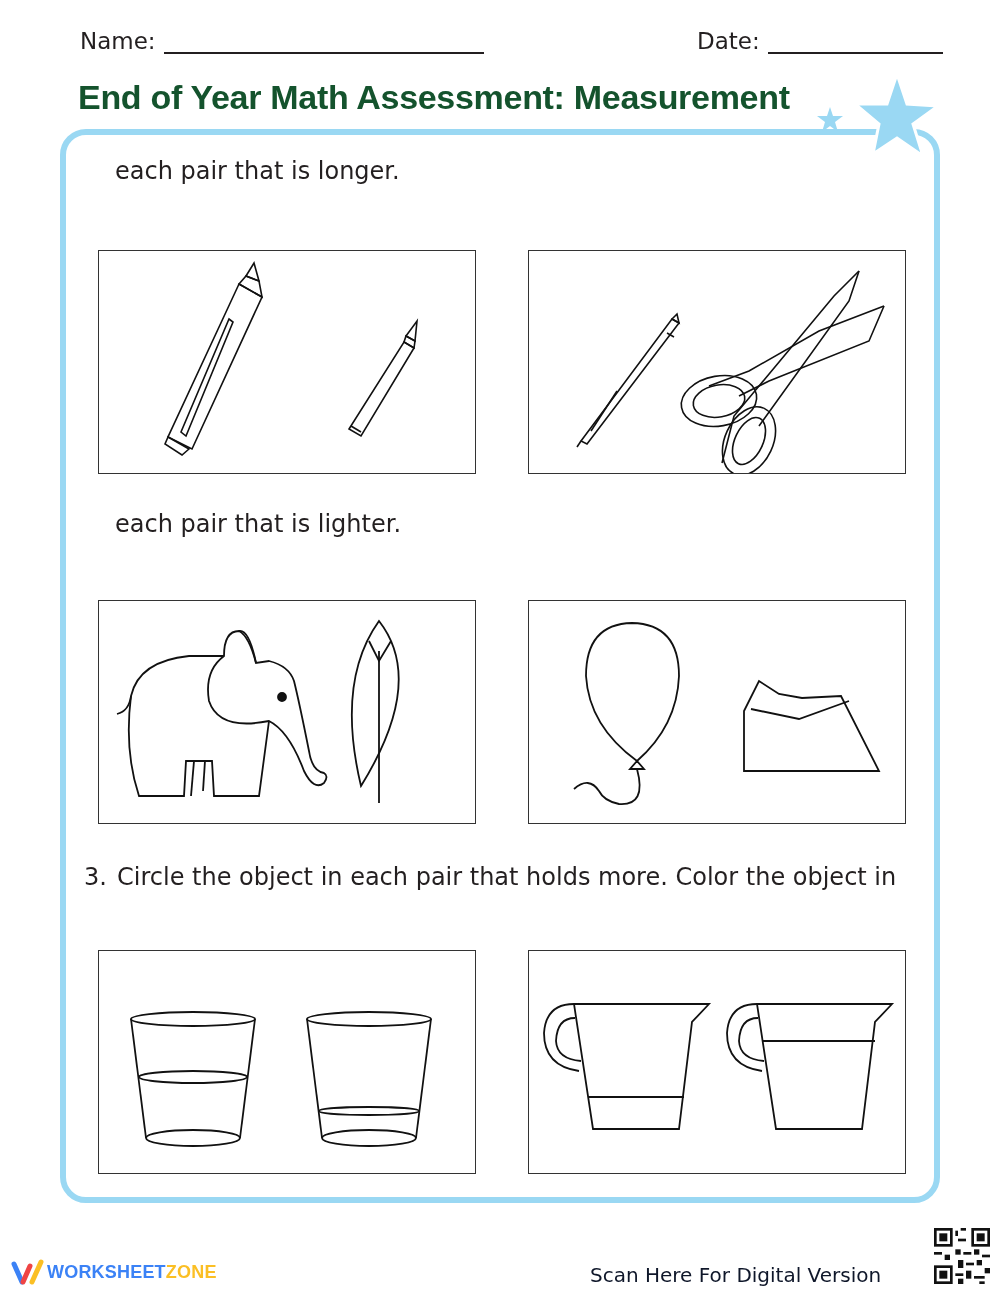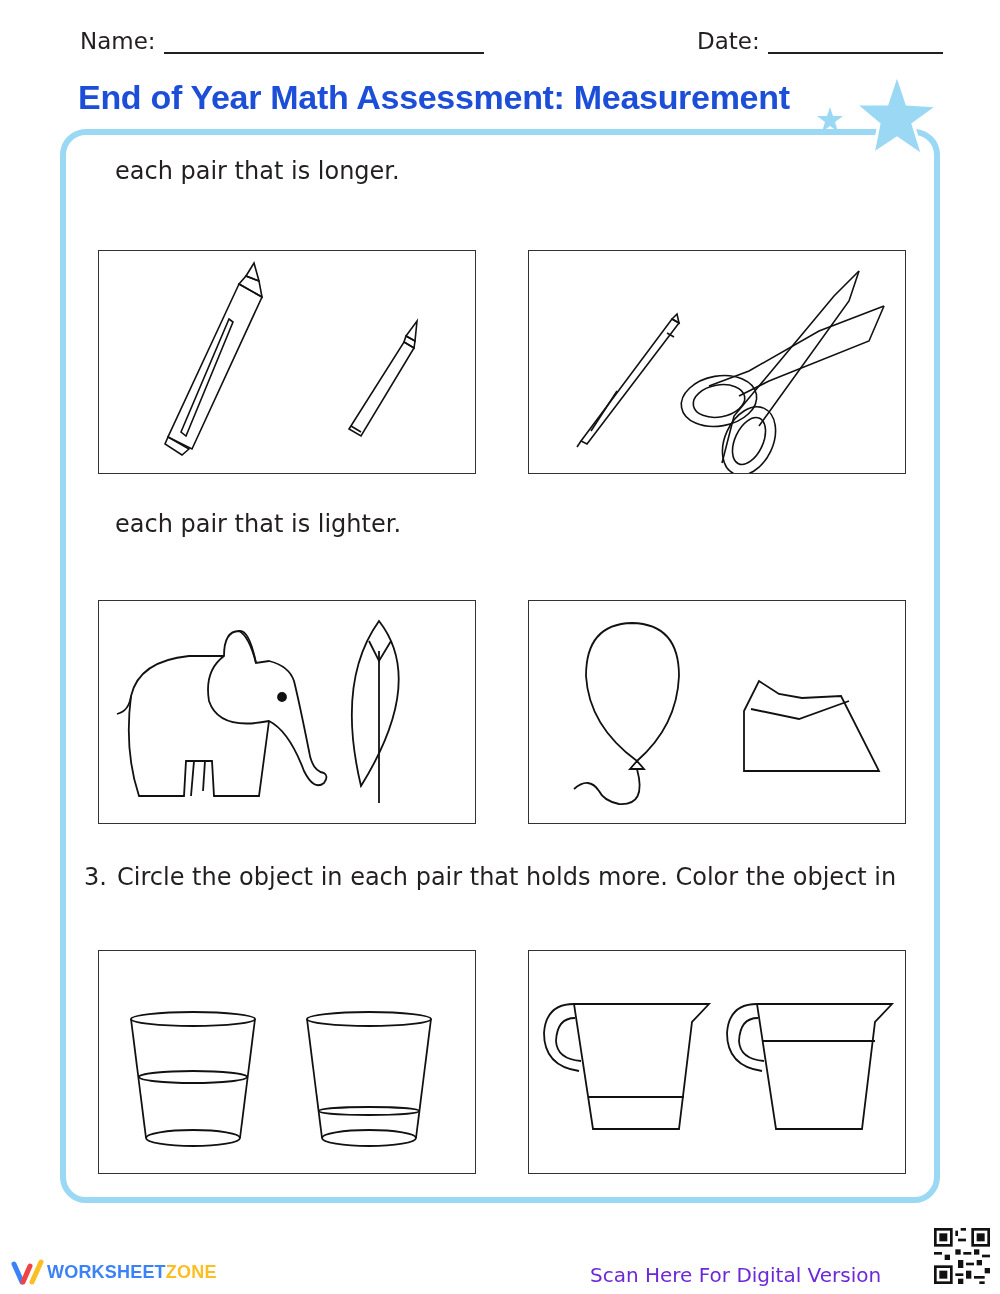--- a/index.html
+++ b/index.html
@@ -1,34 +1,34 @@
 <!DOCTYPE html>
 <html><head>
 <meta charset="utf-8">
 <style>
   html,body{margin:0;padding:0;background:#fff;}
   body{width:1000px;height:1294px;position:relative;overflow:hidden;font-family:"DejaVu Sans","Liberation Sans",sans-serif;color:#231f20;}
   .hdr-row{position:absolute;top:26px;left:80px;width:860px;height:32px;font-size:23px;}
   .name-wrap{position:absolute;left:0;top:0;display:flex;align-items:flex-end;}
   .date-wrap{position:absolute;left:617px;top:0;display:flex;align-items:flex-end;}
   .line{display:inline-block;border-bottom:2px solid #231f20;height:26px;margin-left:8px;}
-  .title{position:absolute;top:78px;left:78px;font-family:"Liberation Sans",sans-serif;font-weight:bold;font-size:34px;letter-spacing:-0.3px;color:#1d4ed8;white-space:nowrap;}
+  .title{position:absolute;top:78px;left:78px;font-family:"Liberation Sans",sans-serif;font-weight:bold;font-size:34px;letter-spacing:-0.3px;color:#14532d;white-space:nowrap;}
   .frame{position:absolute;left:60px;top:129px;width:868px;height:1062px;border:6px solid #9ad8f3;border-radius:26px;}
   .star-big{position:absolute;left:845px;top:72px;}
   .star-small{position:absolute;left:815px;top:105px;}
   .q{position:absolute;left:84px;font-size:24px;line-height:39px;color:#231f20;}
   .q .num{display:inline-block;width:33px;}
   .q .l2{padding-left:31px;}
   .box{position:absolute;width:376px;height:222px;border:1.5px solid #333;background:#fff;}
   .box svg{position:absolute;left:0;top:0;}
   .footer-logo{position:absolute;left:10px;top:1258px;display:flex;align-items:center;}
   .logo-text{font-family:"Liberation Sans",sans-serif;font-weight:bold;font-size:18px;margin-left:1px;letter-spacing:0.2px;}
   .logo-text .w{color:#3b82f6;}
   .logo-text .z{color:#fbbf24;}
-  .scan{position:absolute;left:590px;top:1263px;font-size:20px;color:#6d28d9;}
+  .scan{position:absolute;left:590px;top:1263px;font-size:20px;color:#0f172a;}
   .qr{position:absolute;left:934px;top:1228px;width:56px;height:56px;background:#eee;}
 </style>
 </head>
 <body>
 
 <div class="hdr-row">
   <div class="name-wrap">
     <span>Name:</span>
     <span class="line" style="width:320px"></span>
   </div>

